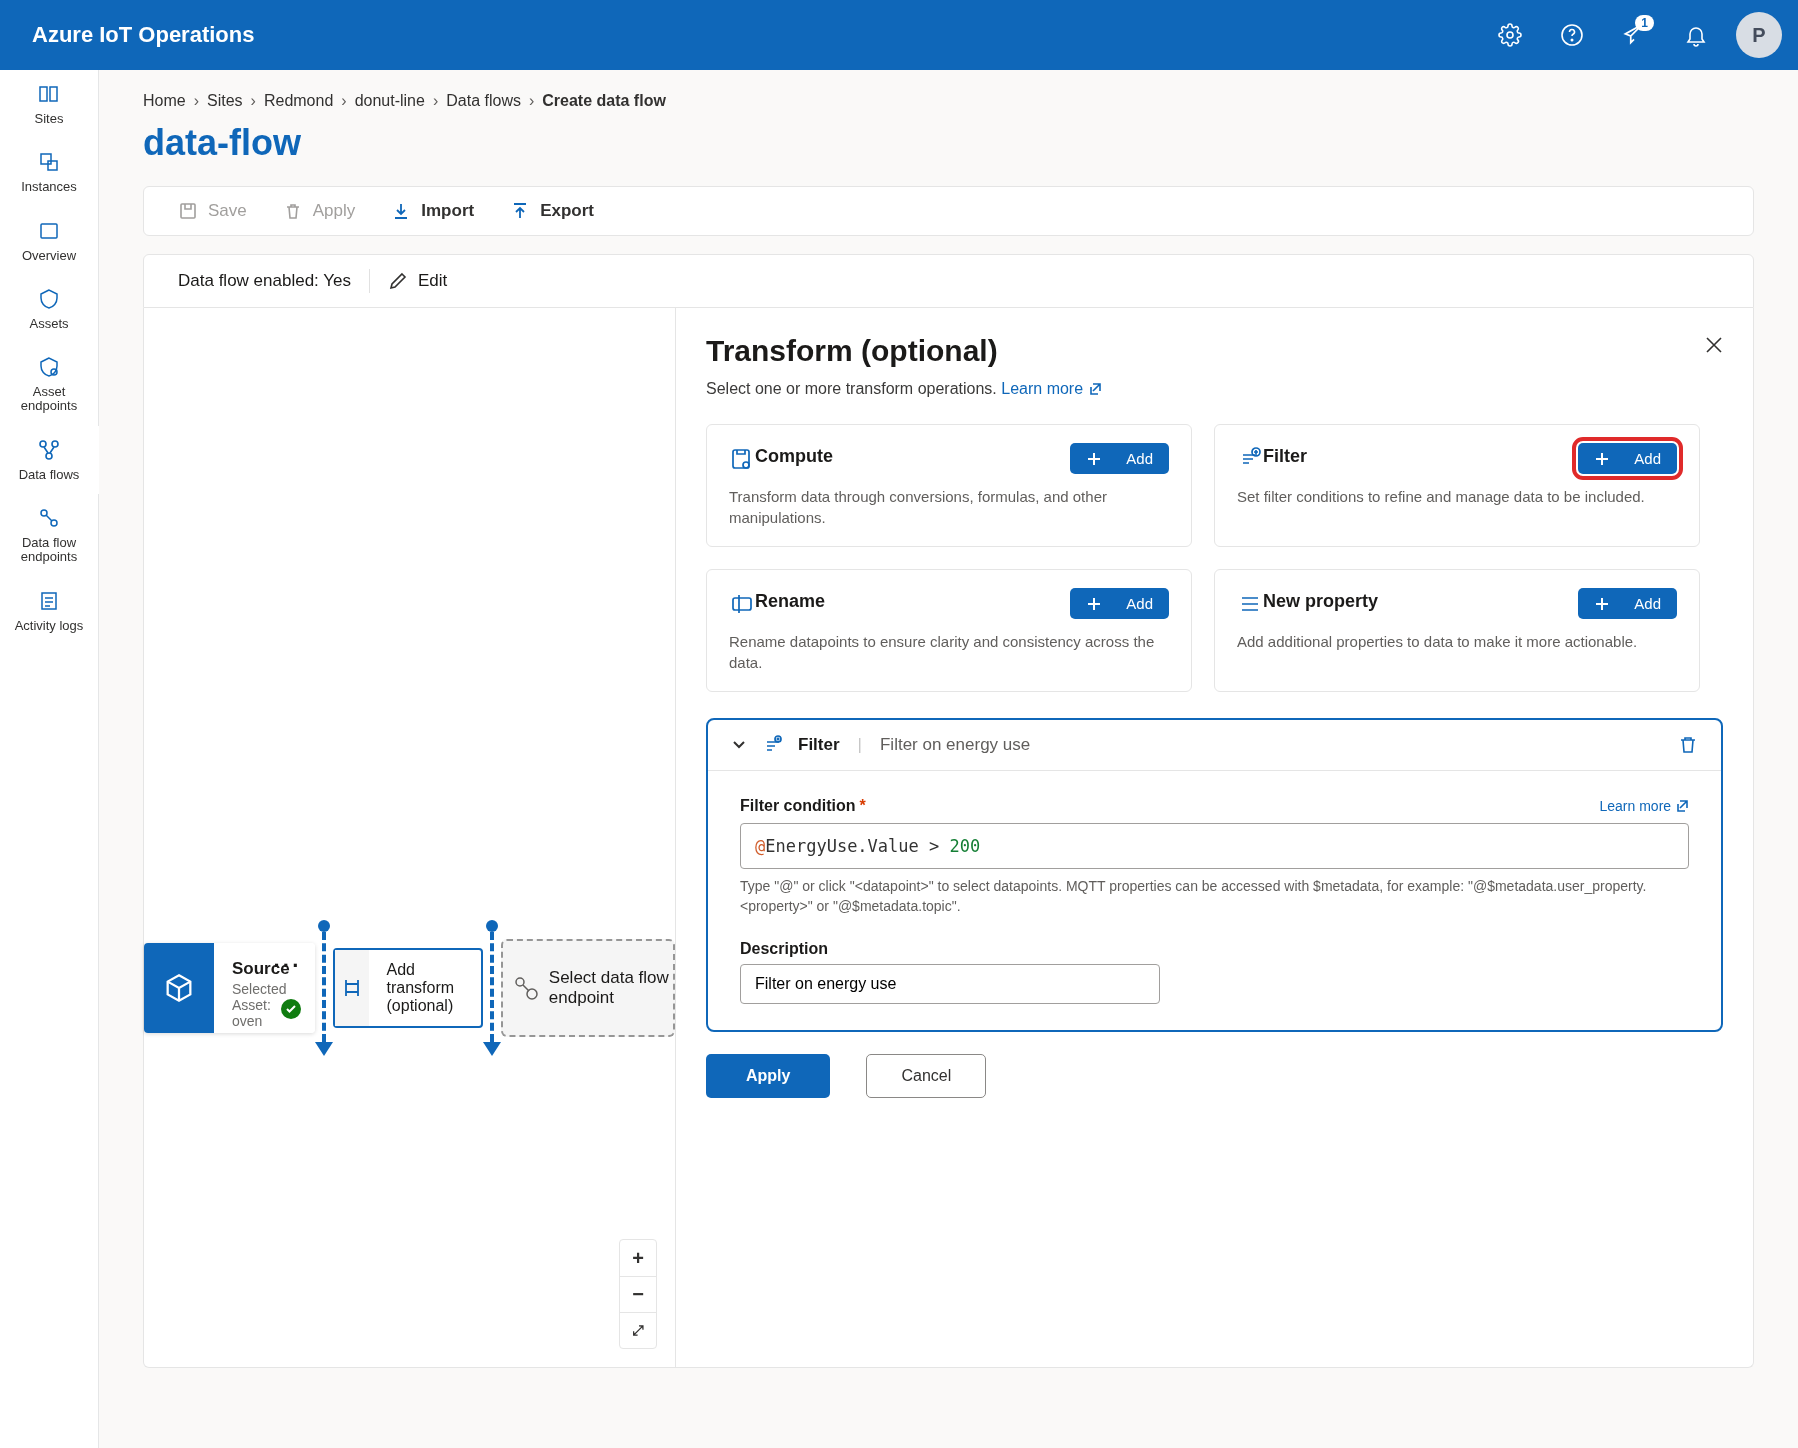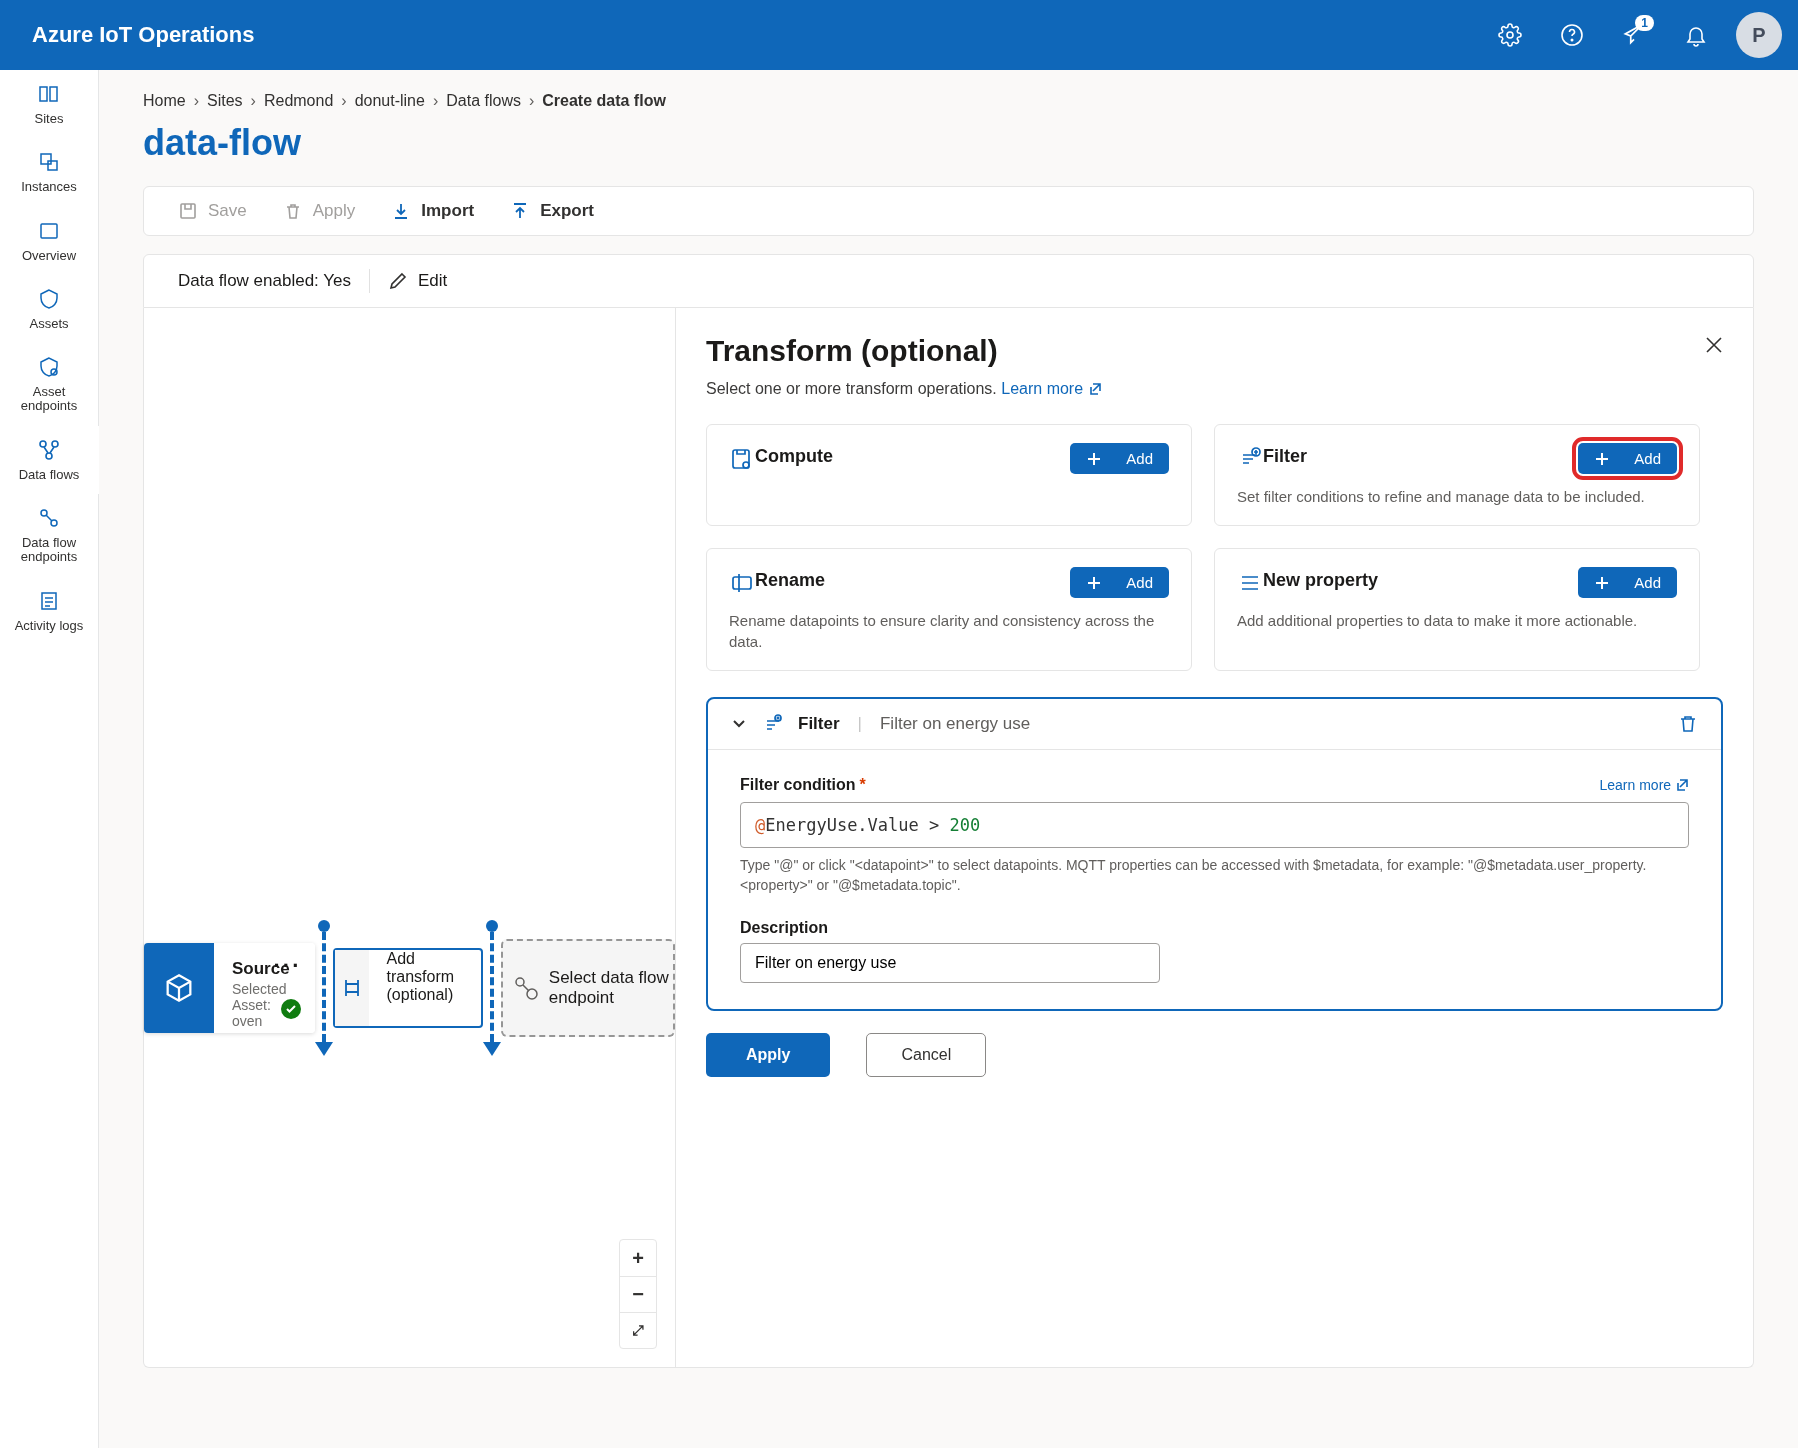--- a/index.html
+++ b/index.html
@@ -98,21 +98,21 @@
   .success-dot {
     position:absolute; right:14px; bottom:14px; width:20px; height:20px; border-radius:50%;
     background:#107c10; display:flex; align-items:center; justify-content:center;
   }
   .conn-col { display:flex; flex-direction:column; align-items:center; }
   .conn-dot { width:12px; height:12px; border-radius:50%; background:#0f67b9; }
   .conn-line { border-left:4px dashed #0f67b9; height:110px; }
   .conn-arrow { width:0; height:0; border-left:9px solid transparent; border-right:9px solid transparent; border-top:14px solid #0f67b9; }
   .transform-step {
     width:345px; height:80px; border:2px solid #0f67b9; border-radius:4px;
-    display:flex; background:#fff;
+    display:flex; align-items:center; background:#fff;
   }
   .transform-step .step-ico {
     width:60px; height:100%; background:#f5f5f5; display:flex; align-items:center; justify-content:center;
   }
   .transform-step .step-lbl { padding-left:18px; font-size:16px; }
   .endpoint-step {
     width:448px; height:98px; border:2px dashed #969696; background:#f5f5f5; border-radius:6px;
     display:flex; align-items:center; cursor:pointer;
   }
   .endpoint-step .ep-ico { width:70px; display:flex; align-items:center; justify-content:center; }
@@ -453,20 +453,21 @@
                   </span>
                 <span class="op-name">Compute</span>
               </div>
               <button class="add-btn">
                 <svg width="16" height="16" stroke="white" stroke-width="2">
                     <path d="M8 2v12M2 8h12"></path>
                   </svg>
                 <span>Add</span>
               </button>
             </div>
+            <div class="op-desc">Transform data through conversions, formulas, and other manipulations.</div>
           </div>
 
           <div class="op-card">
             <div class="op-card-hd">
               <div class="op-card-left">
                 <span class="op-ico">
                     <svg width="26" height="26" fill="none" stroke="#0f67b9" stroke-width="1.7">
                       <path d="M6 9h14M6 13h10M6 17h6"></path>
                       <circle cx="19" cy="6" r="4"></circle>
                       <path d="M19 4v4M17 6h4"></path>

